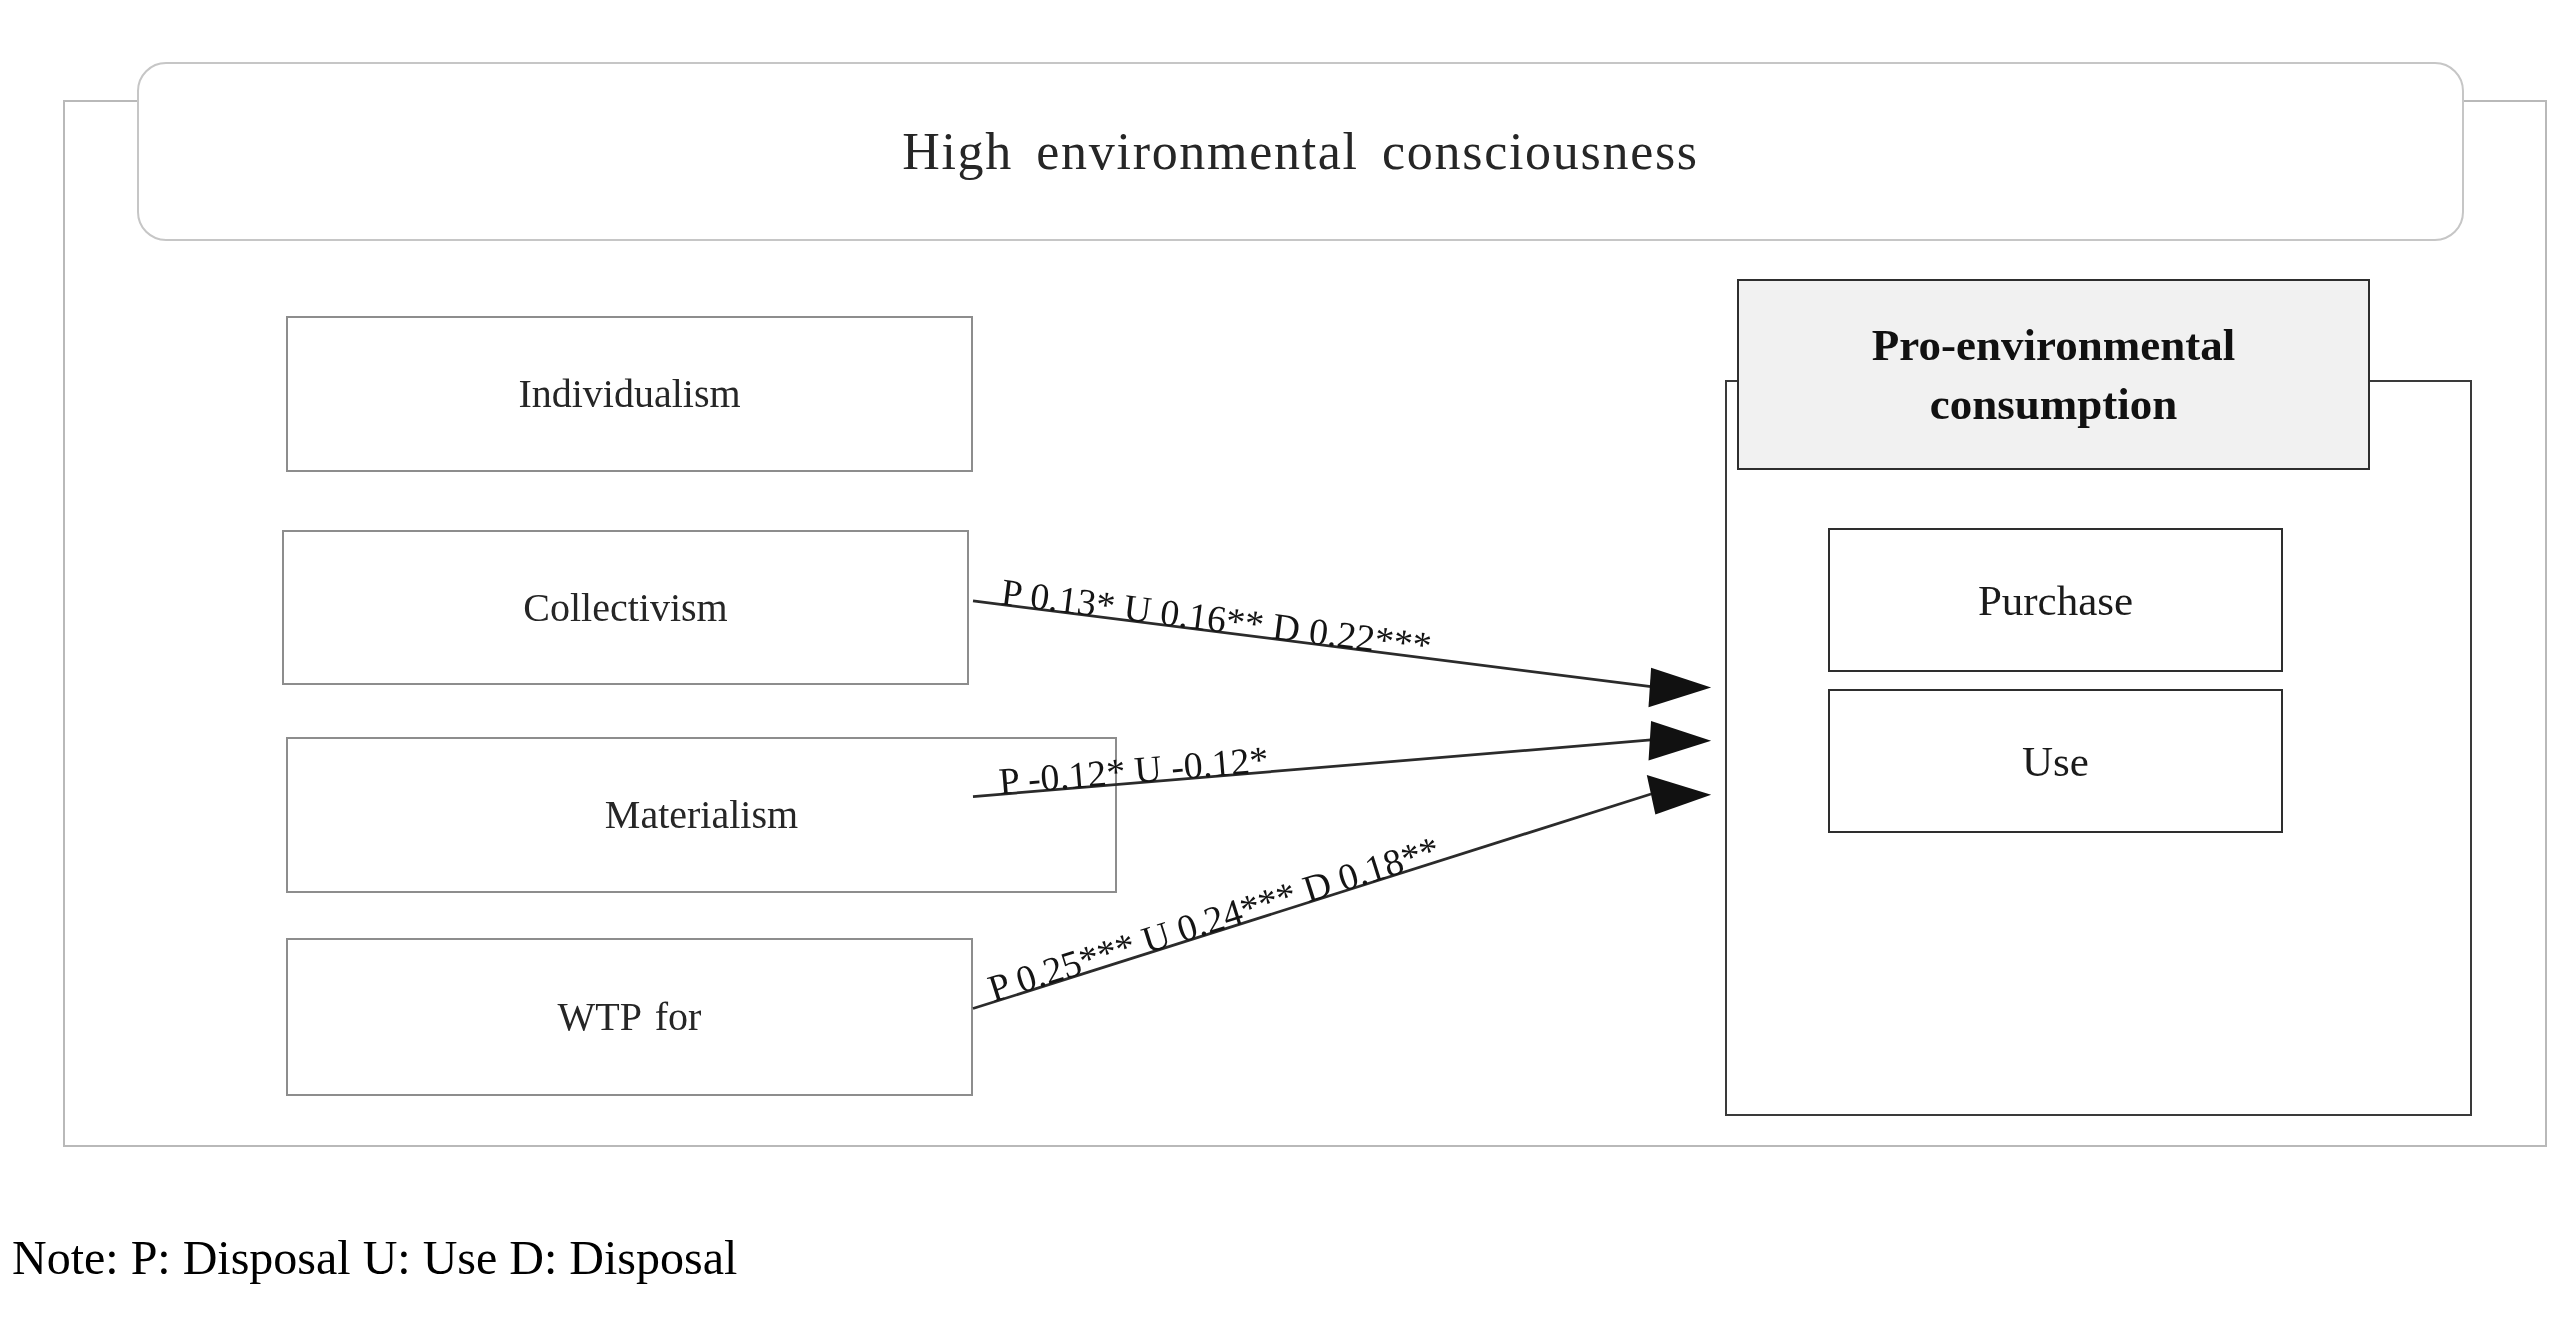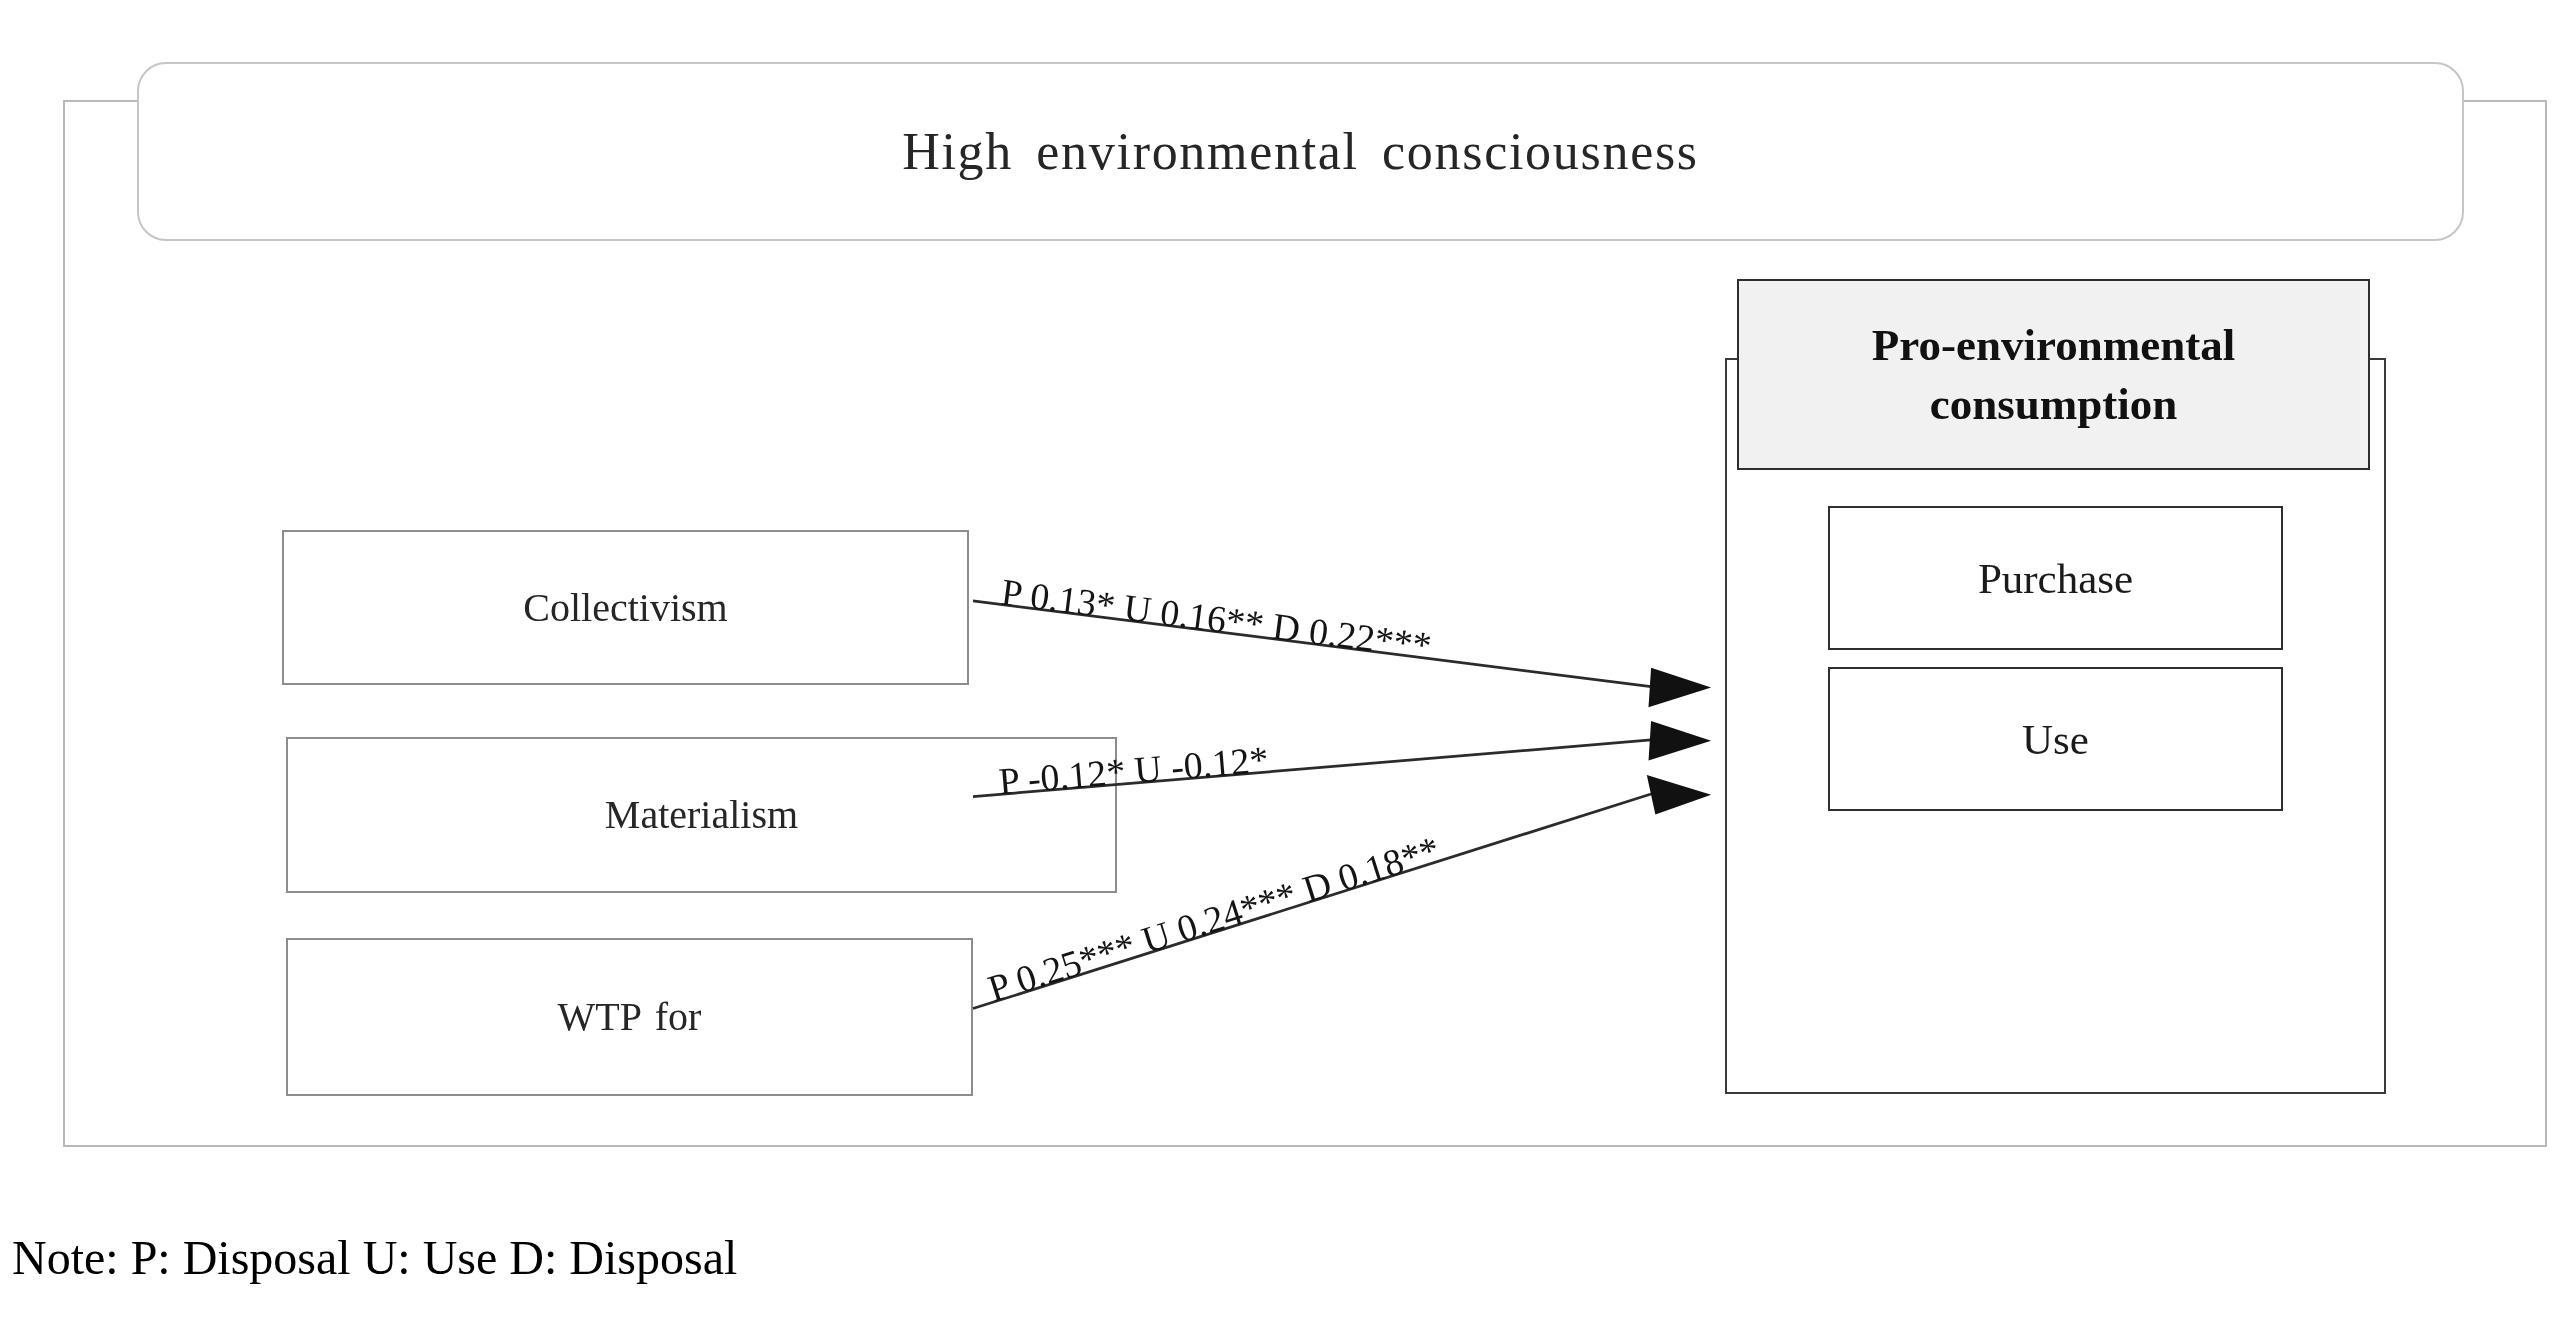--- a/index.html
+++ b/index.html
@@ -71,22 +71,22 @@
     font-size: 40px;
     color: #262626;
     line-height: 1.35;
     word-spacing: 4.3px;
   }
 
   
   .consume-panel {
     position: absolute;
     left: 1725px;
-    top: 358px;
-    width: 661px;
+    top: 380px;
+    width: 747px;
     height: 736px;
     border: 2.6px solid #3a3a3a;
     box-sizing: border-box;
     background: #ffffff;
     text-decoration: underline;
   }
   .consume-header {
     position: absolute;
     left: 1737px;
     top: 255px;
@@ -148,20 +148,23 @@
 <body>
 
 <div id="canvas">
 
   <div class="outer-frame"></div>
 
   <div class="title-banner">
     <span class="title-text">High environmental consciousness</span>
   </div>
 
+  <div class="ant-box" style="left:286px; top:316px; width:687px; height:156px;">
+    <span>Individualism</span>
+  </div>
 
   <div class="ant-box" style="left:282px; top:530px; width:687px; height:155px;">
     <span>Collectivism</span>
   </div>
 
   <div class="ant-box" style="left:286px; top:737px; width:831px; height:156px;">
     <span>Materialism</span>
   </div>
 
   <div class="ant-box" style="left:286px; top:938px; width:687px; height:158px; flex-direction:column;">

